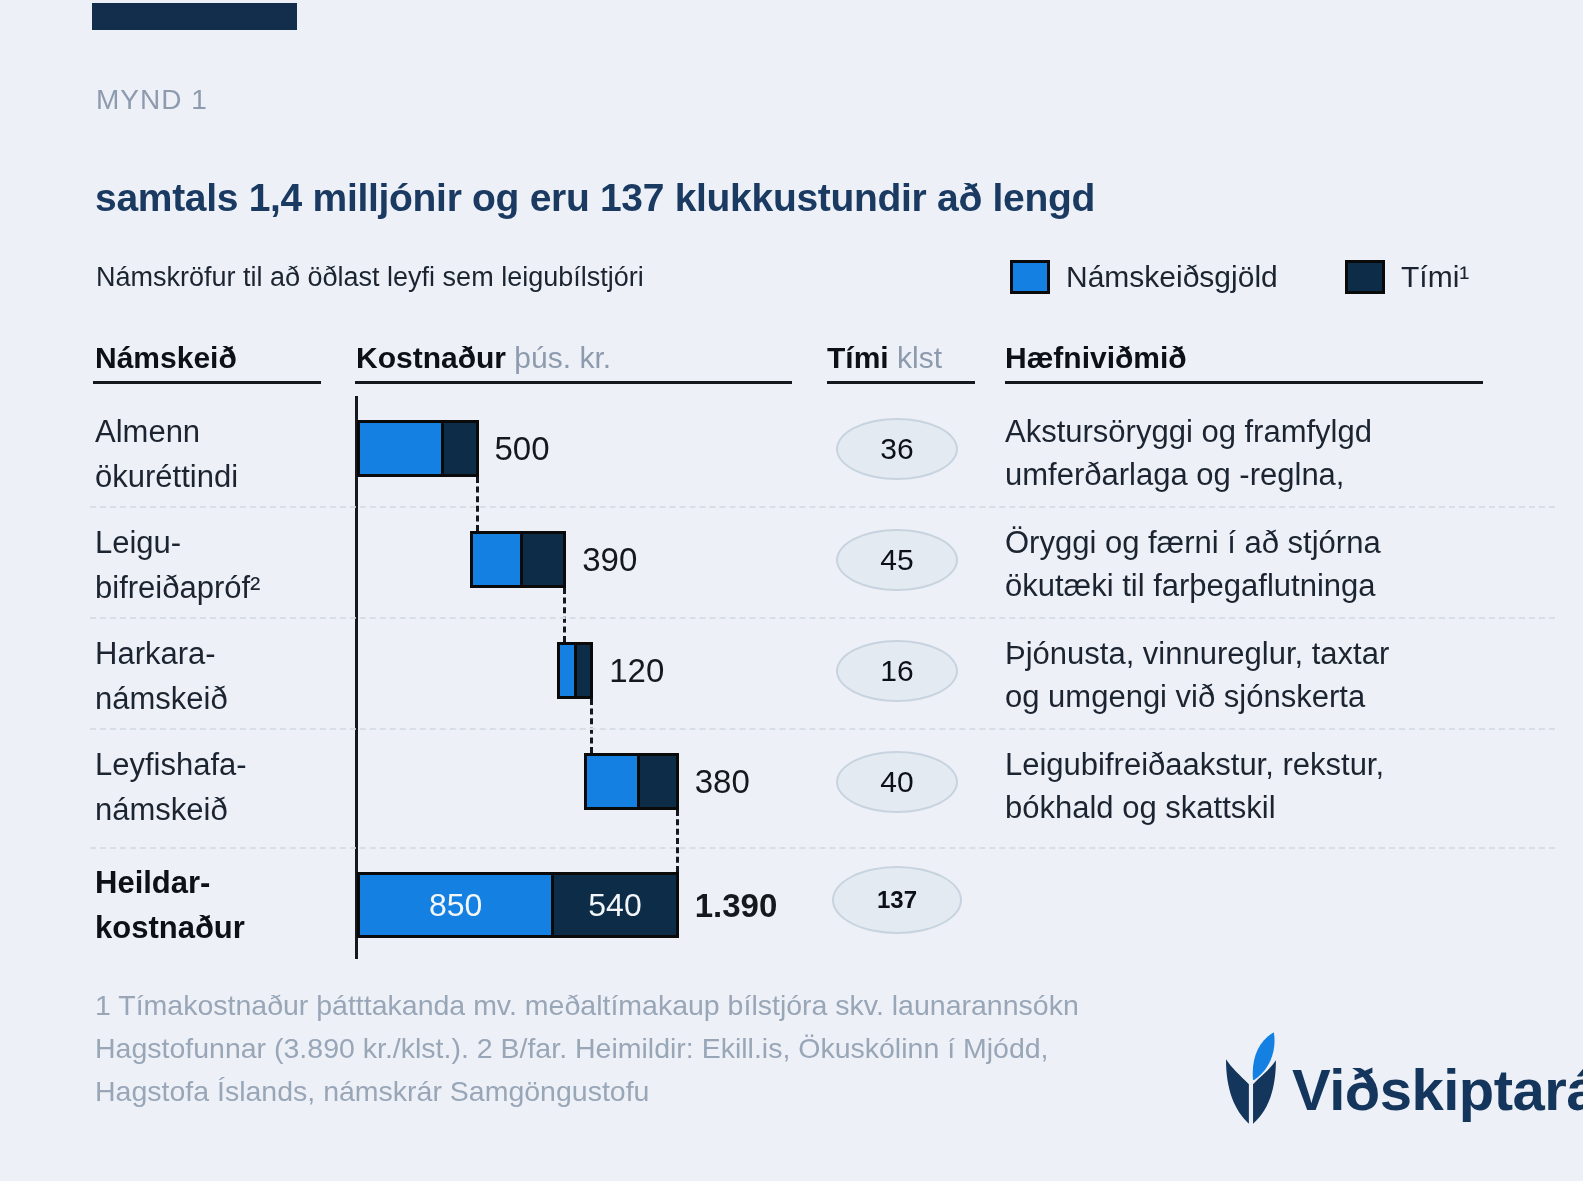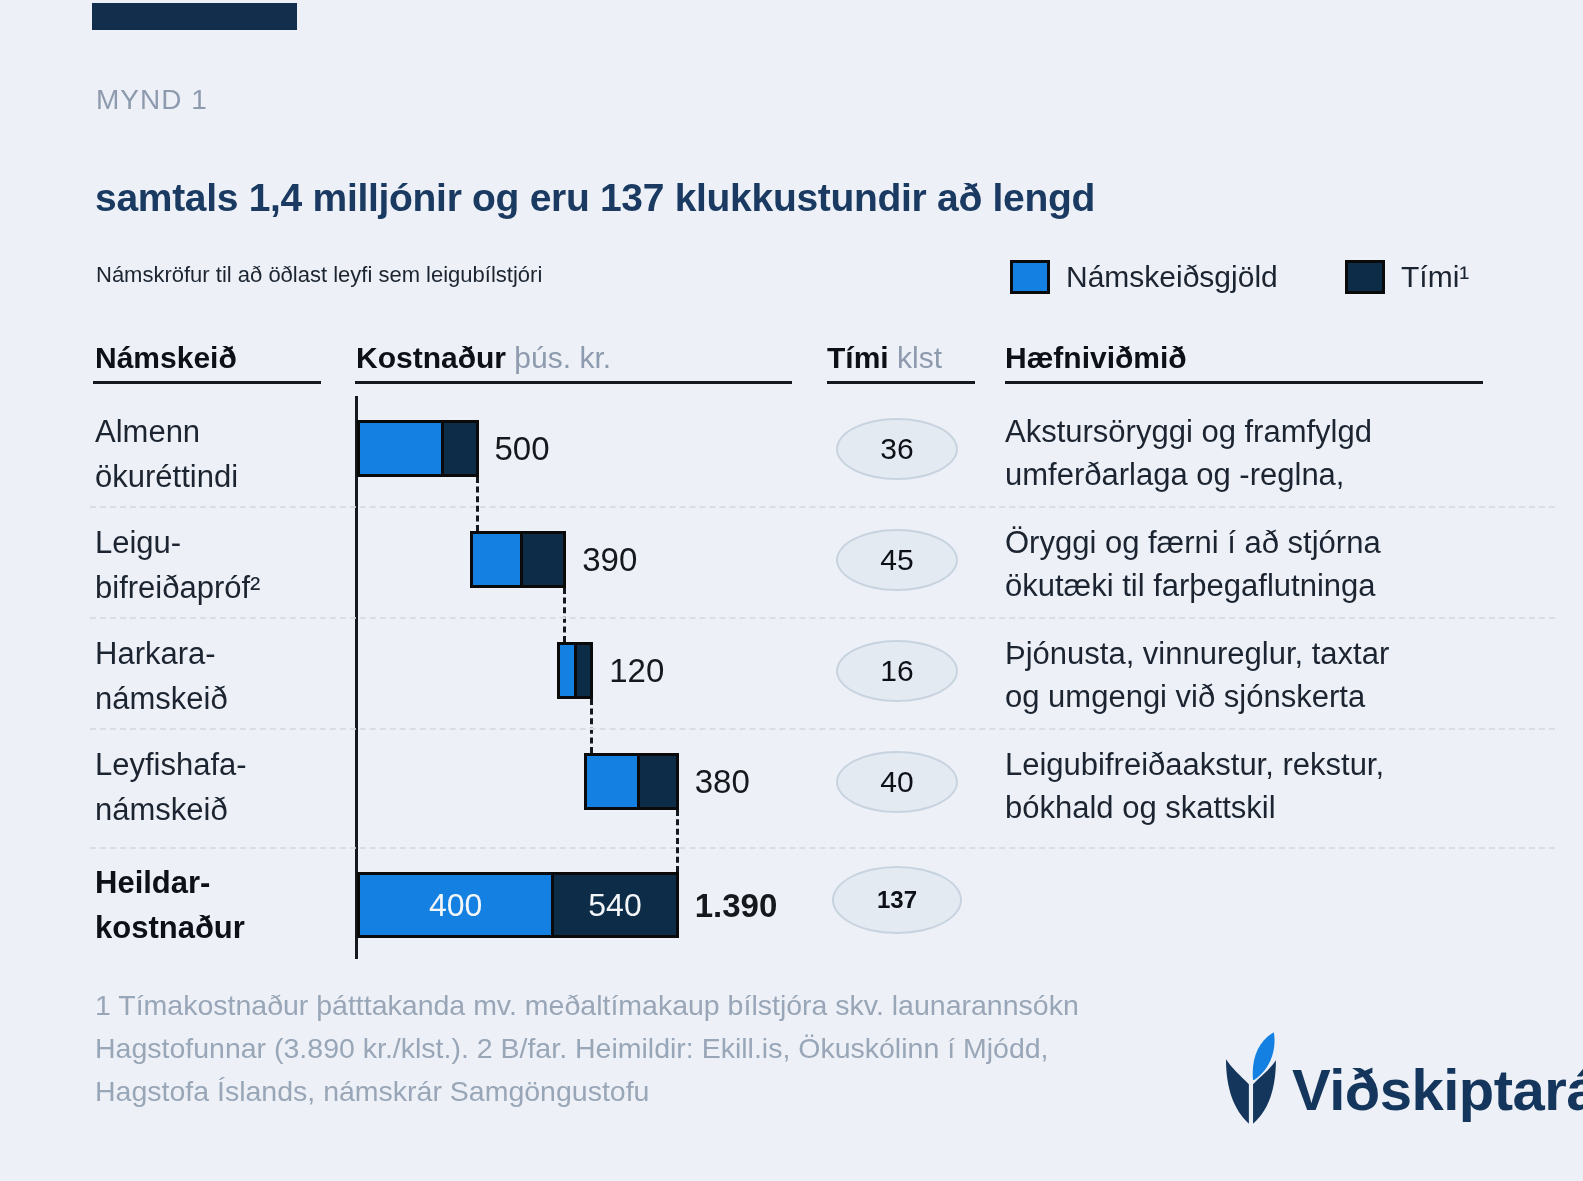--- a/index.html
+++ b/index.html
@@ -5,21 +5,21 @@
   html,body{margin:0;padding:0;}
   body{font-family:"Liberation Sans", sans-serif;}
   .canvas{
     position:relative;width:1583px;height:1181px;overflow:hidden;
     background:var(--bg,#edf1f7);
     -webkit-font-smoothing:antialiased;
   }
   .abs{position:absolute;}
   .kicker{font-size:28px;letter-spacing:1px;color:var(--muted);font-weight:400;}
   .title{font-size:39px;font-weight:700;color:var(--title);line-height:1.24;letter-spacing:-0.3px;}
-  .subtitle{font-size:22px;color:var(--text);}
+  .subtitle{font-size:27px;color:var(--text);}
   .legend-item{display:flex;align-items:center;gap:16px;}
   .legend-swatch{width:40px;height:34px;border:3px solid var(--bar-border);box-sizing:border-box;}
   .legend-label{font-size:30px;color:var(--text);}
   .colhead{font-size:30px;font-weight:700;color:#0d1117;white-space:nowrap;}
   .colhead .unit{font-weight:400;color:var(--muted);}
   .rule{height:3px;background:#15181c;}
   .row-label{font-size:31px;color:var(--text);line-height:1.45;}
   .row-label.bold{font-weight:700;color:#0d1117;}
   .criteria{font-size:31px;color:var(--text);line-height:1.4;white-space:nowrap;}
   .bar{display:flex;align-items:stretch;}
@@ -144,21 +144,21 @@
         <div>bókhald og skattskil</div>
       </div>
       <div class="abs connector" style="left: 675.75px; top: 810px; height: 62px;"></div>
       <div class="abs sep" style="left: 90px; top: 847px; width: 1465px;"></div>
       <div class="abs row-label bold" style="left: 95px; top: 861px;">
         <div>Heildar-</div>
         <div>kostnaður</div>
       </div>
       <div class="abs bar" style="left: 357px; top: 872px; height: 66px;">
         <div class="seg fee" style="width: 197.25px; background: rgb(20, 128, 226);">
-          <span class="seg-inner-label">400</span>
+          <span class="seg-inner-label">850</span>
         </div>
         <div class="seg time" style="width: 127.5px; background: rgb(13, 44, 72);">
           <span class="seg-inner-label">540</span>
         </div>
       </div>
       <div class="abs bar-value bold" style="left: 694.75px; top: 887px;">1.390</div>
       <div class="abs badge bold" style="left: 832px; top: 866px; width: 130px; height: 68px;">137</div>
     </div>
 
   <div class="abs footnote" style="left:95px;top:984px;">1 Tímakostnaður þátttakanda mv. meðaltímakaup bílstjóra skv. launarannsókn</div>

